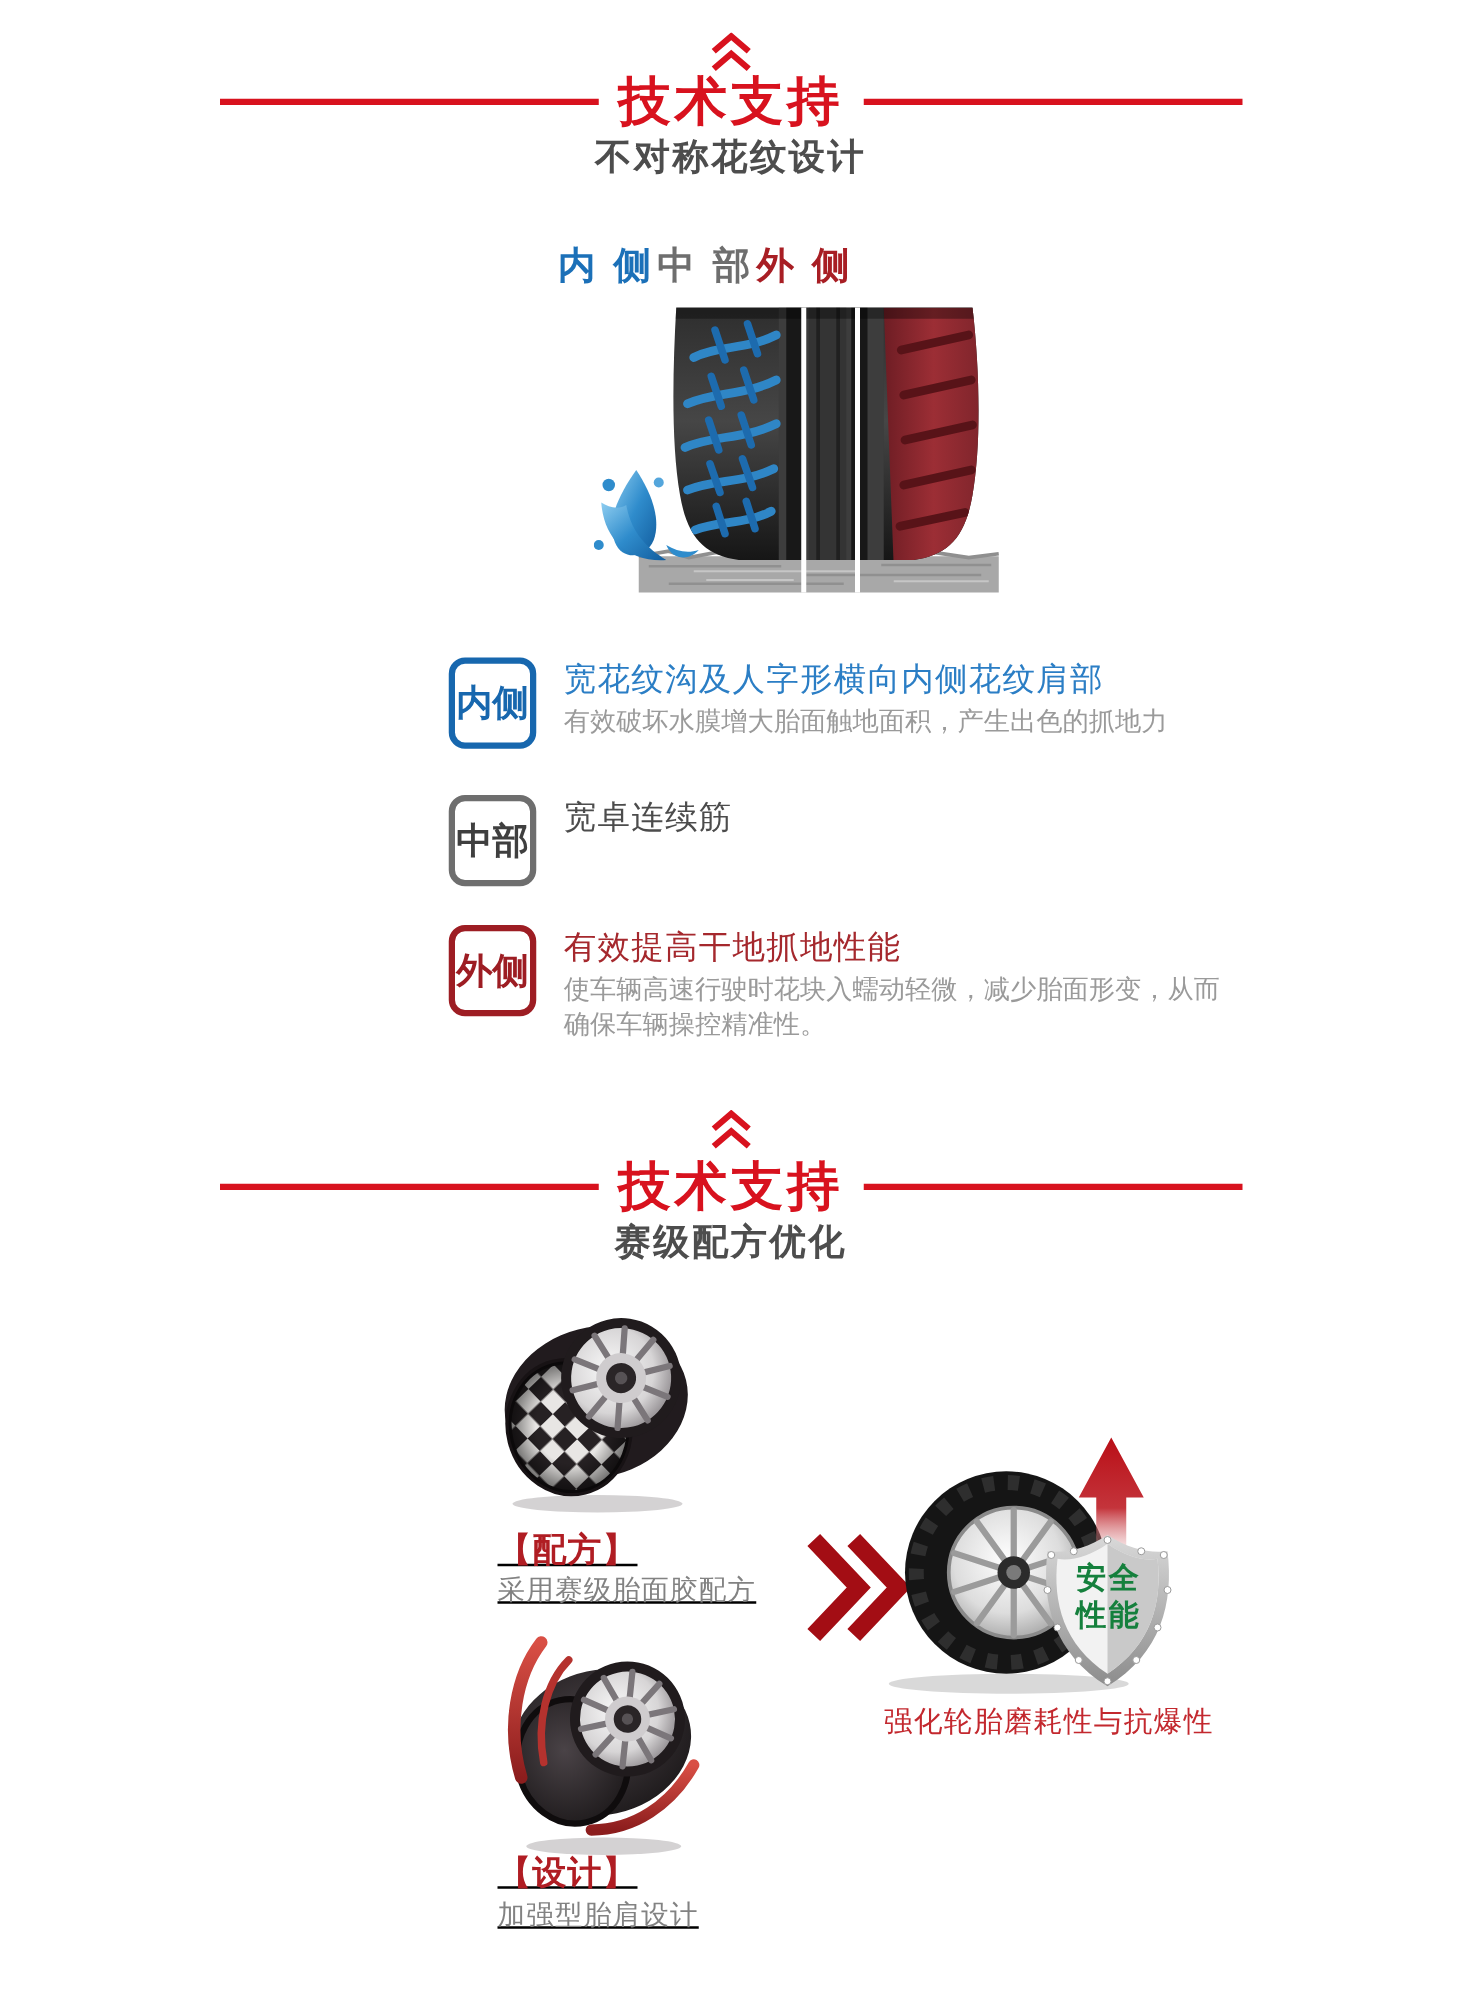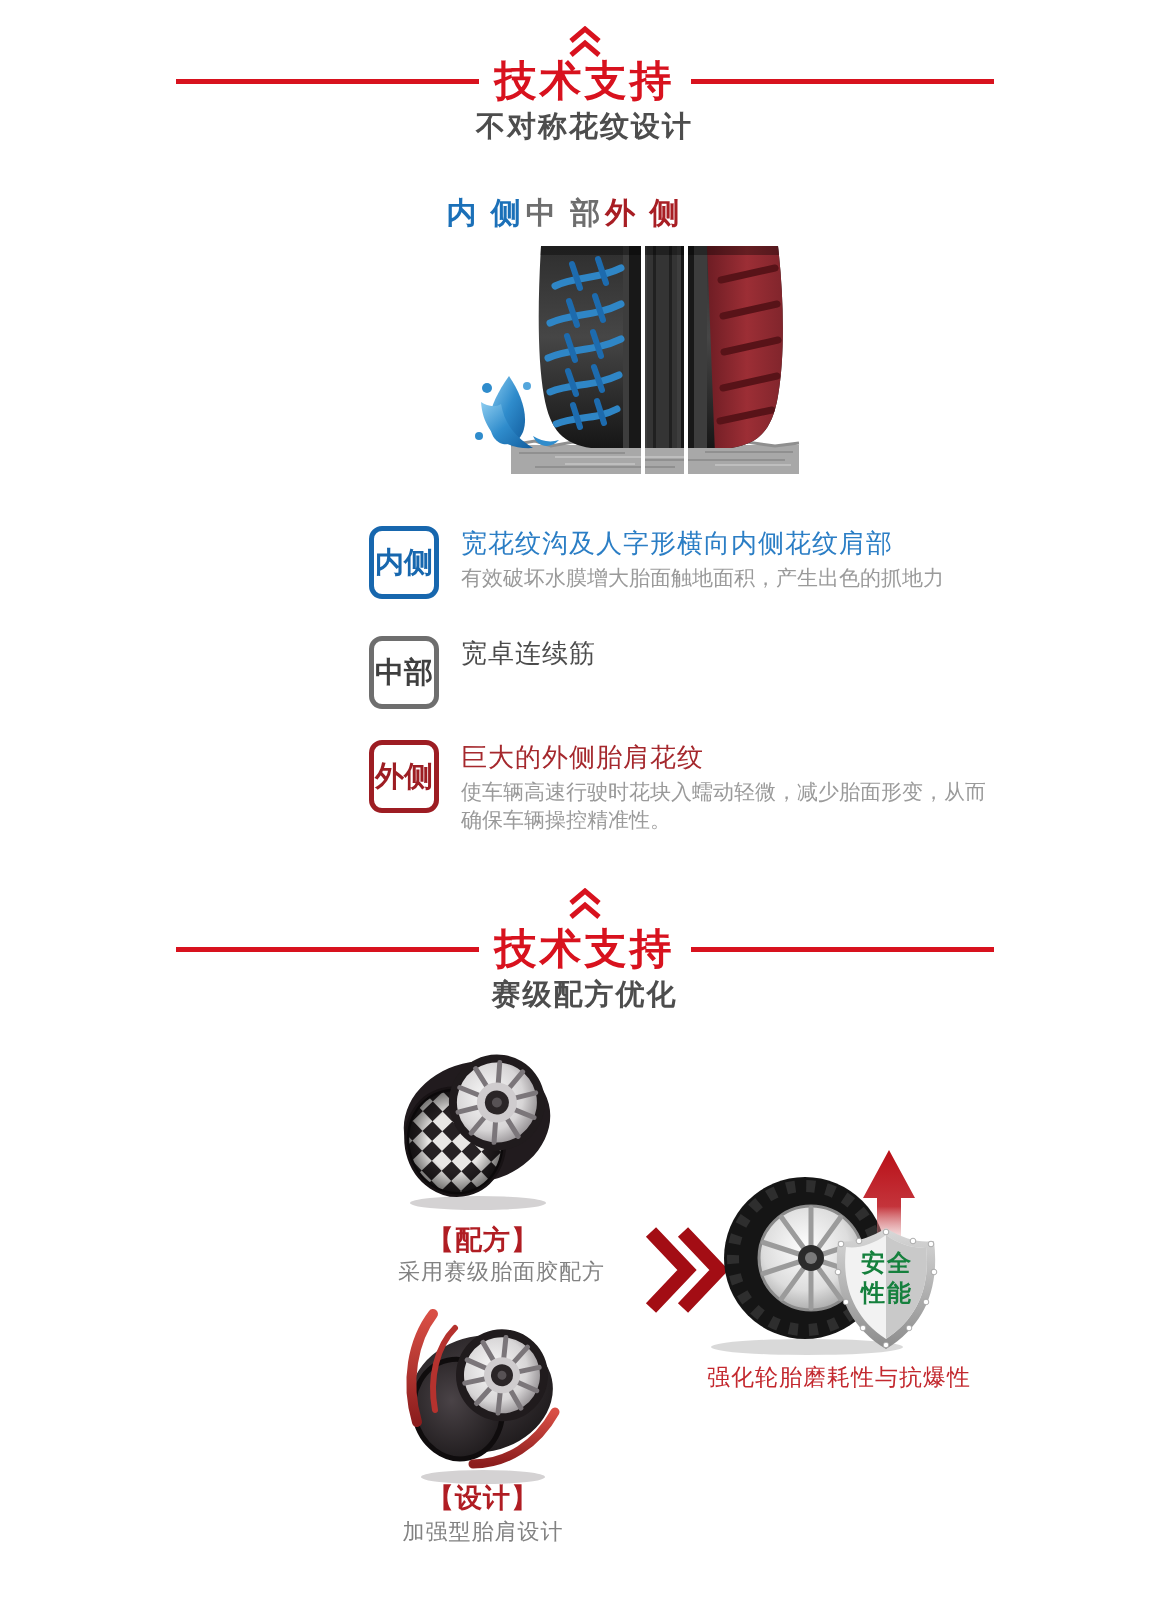--- a/index.html
+++ b/index.html
@@ -8,30 +8,30 @@
   .chev{position:absolute;left:0;width:100%;display:flex;justify-content:center;}
   .sec-header{position:absolute;left:0;width:100%;display:flex;align-items:center;justify-content:center;gap:16px;}
   .hline{width:303px;height:5px;background:#d8121e;}
   .htext{font-size:42px;font-weight:bold;color:#d8121e;letter-spacing:3px;line-height:1;white-space:nowrap;}
   .subtitle{position:absolute;left:0;width:100%;text-align:center;font-size:29px;font-weight:bold;
             color:#4d4d4d;letter-spacing:2px;line-height:1;}
   .zones{position:absolute;top:198px;left:0;right:40px;display:flex;justify-content:center;gap:2px;
          font-size:30px;font-weight:bold;letter-spacing:3px;line-height:1;}
   .z-inner{color:#1b70b8}.z-mid{color:#6e6e6e}.z-outer{color:#a81e24}
   .illus{position:absolute;}
-  .feature{position:absolute;left:284px;display:flex;gap:22px;align-items:flex-start;}
+  .feature{position:absolute;left:274px;display:flex;gap:22px;align-items:flex-start;}
   .badge{width:60px;height:63px;border:5px solid;border-radius:13px;display:flex;align-items:center;
          justify-content:center;font-size:29px;font-weight:bold;background:#fff;flex:0 0 auto;}
   .badge-blue{border-color:#1767ae;color:#1767ae}
   .badge-gray{border-color:#6e6e6e;color:#3f3f3f}
   .badge-red{border-color:#9d1d23;color:#9d1d23}
   .ftitle{font-size:26px;line-height:30px;letter-spacing:1px;margin-top:2px;}
   .t-blue{color:#2b7ec5}.t-gray{color:#4c4c4c}.t-red{color:#a5282d}
   .fdesc{font-size:21px;line-height:28px;color:#9a9a9a;margin-top:6px;max-width:534px;}
-  .cap{position:absolute;left:313px;width:170px;text-align:center;line-height:1.1;}
+  .cap{position:absolute;left:313px;width:170px;text-align:left;line-height:1.1;text-decoration:underline;}
   .cap-label{font-size:27px;font-weight:bold;color:#b01d23;letter-spacing:1px;}
   .cap-desc{font-size:22px;color:#828282;letter-spacing:1px;white-space:nowrap;}
   .shield-text{position:absolute;left:767px;top:1248px;width:70px;text-align:center;
                font-size:24px;font-weight:bold;color:#15803d;line-height:30px;letter-spacing:2px;}
   .result{position:absolute;left:622px;top:1362px;width:264px;text-align:center;
           font-size:23px;color:#c3282e;letter-spacing:1px;white-space:nowrap;}
 </style>
 </head>
 <body>
 
@@ -163,21 +163,21 @@
   <div class="feature" style="top:636px">
     <div class="badge badge-gray">中部</div>
     <div>
       <div class="ftitle t-gray">宽卓连续筋</div>
     </div>
   </div>
 
   <div class="feature" style="top:740px">
     <div class="badge badge-red">外侧</div>
     <div>
-      <div class="ftitle t-red">巨大的外侧胎肩花纹</div>
+      <div class="ftitle t-red">有效提高干地抓地性能</div>
       <div class="fdesc">使车辆高速行驶时花块入蠕动轻微，减少胎面形变，从而确保车辆操控精准性。</div>
     </div>
   </div>
 
   <div class="chev" style="top:888px">
     <svg width="40" height="33" viewBox="0 0 40 33">
       <polyline points="6,15 20,3 34,15" fill="none" stroke="#d8121e" stroke-width="5"></polyline>
       <polyline points="6,29 20,17 34,29" fill="none" stroke="#d8121e" stroke-width="5"></polyline>
     </svg>
   </div>

